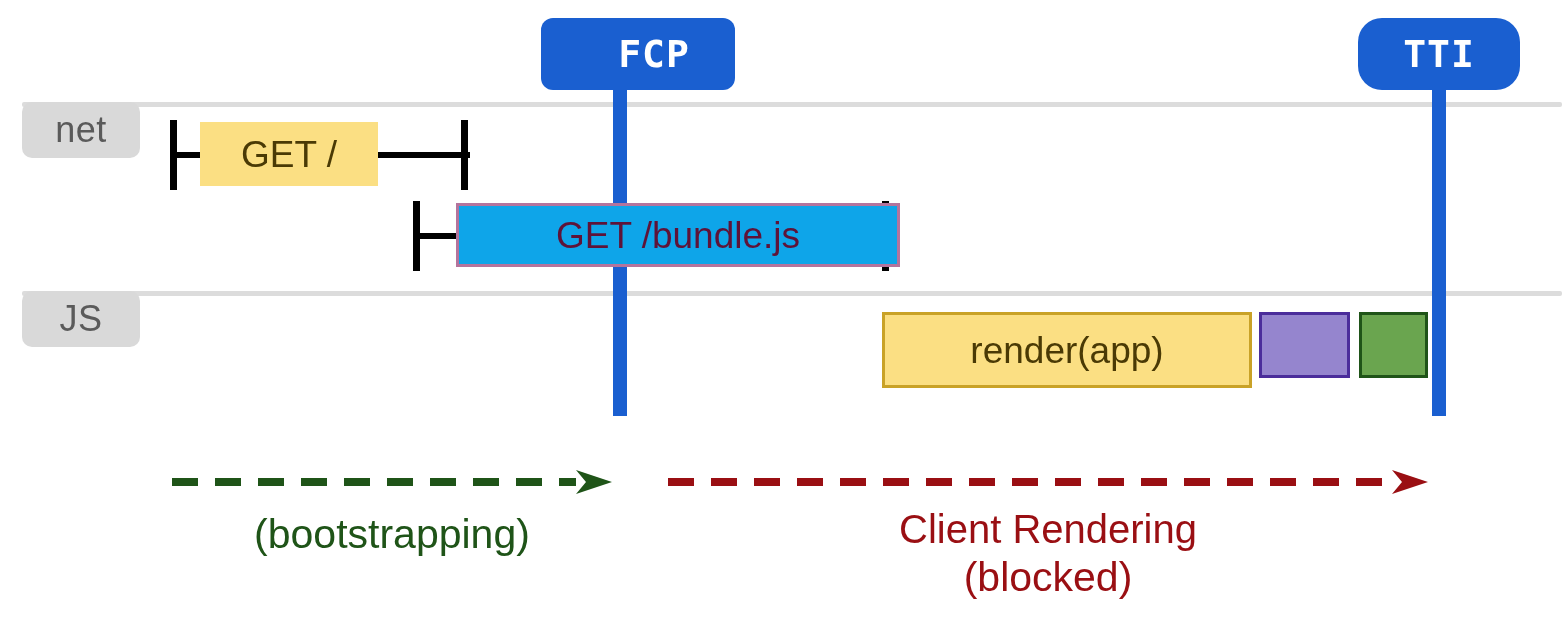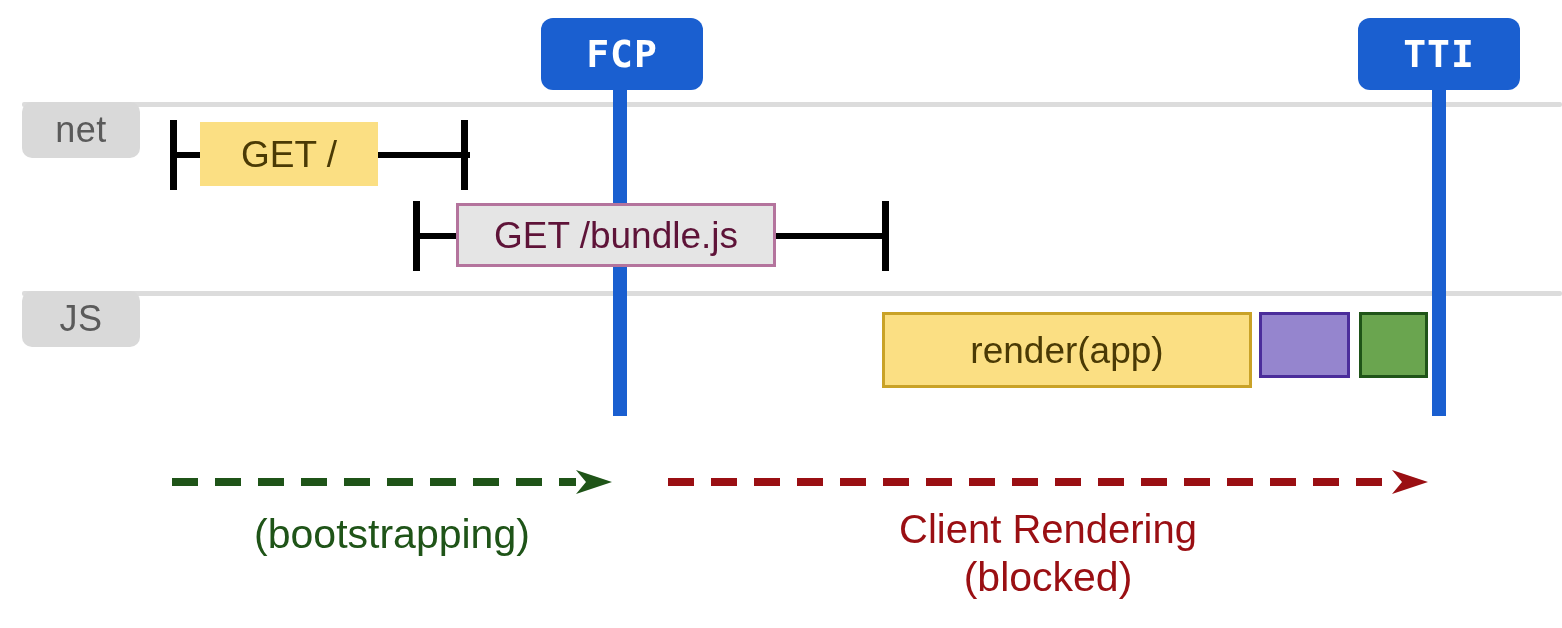--- a/index.html
+++ b/index.html
@@ -69,24 +69,24 @@
     display: flex;
     align-items: center;
     justify-content: center;
     white-space: nowrap;
   }
   .milestone .stem {
     position: absolute;
     background: #1a5fd0;
   }
 
-  #milestone-fcp .badge { left: 541px; top: 18px; width: 162px; height: 72px; }
+  #milestone-fcp .badge { left: 541px; top: 18px; width: 162px; height: 72px; padding-left: 32px; }
   #milestone-fcp .stem  { left: 613px; top: 88px;  width: 14px; height: 328px; }
 
-  #milestone-tti .badge { left: 1358px; top: 18px; width: 162px; height: 72px; }
+  #milestone-tti .badge { left: 1358px; top: 18px; width: 162px; height: 72px; border-radius: 24px; }
   #milestone-tti .stem  { left: 1432px; top: 88px;  width: 14px; height: 328px; }
 
   
   .whisker-line {
     position: absolute;
     height: 6px;
     background: #000000;
   }
   .whisker-cap {
     position: absolute;
@@ -115,22 +115,22 @@
     line-height: 1;
     white-space: nowrap;
   }
   #bar-get-root {
     left: 200px; top: 122px; width: 178px; height: 64px;
     background: #fbdf83; border: 3px solid #ccа000;
     border-color: #c9a227;
     color: #4a3a05;
   }
   #bar-get-bundle {
-    left: 456px; top: 203px; width: 320px; height: 64px;
-    background: #e5e5e5; border: 3px solid #b4749d;
+    left: 456px; top: 203px; width: 444px; height: 64px;
+    background: #0ea5e9; border: 3px solid #b4749d;
     color: #5e1338;
   }
   #bar-render-app {
     left: 882px; top: 312px; width: 370px; height: 76px;
     background: #fbdf83; border: 3px solid #c9a227;
     color: #4a3a05;
   }
   #bar-task-purple {
     left: 1259px; top: 312px; width: 91px; height: 66px;
     background: #9585ce; border: 3px solid #4b2d9b;

